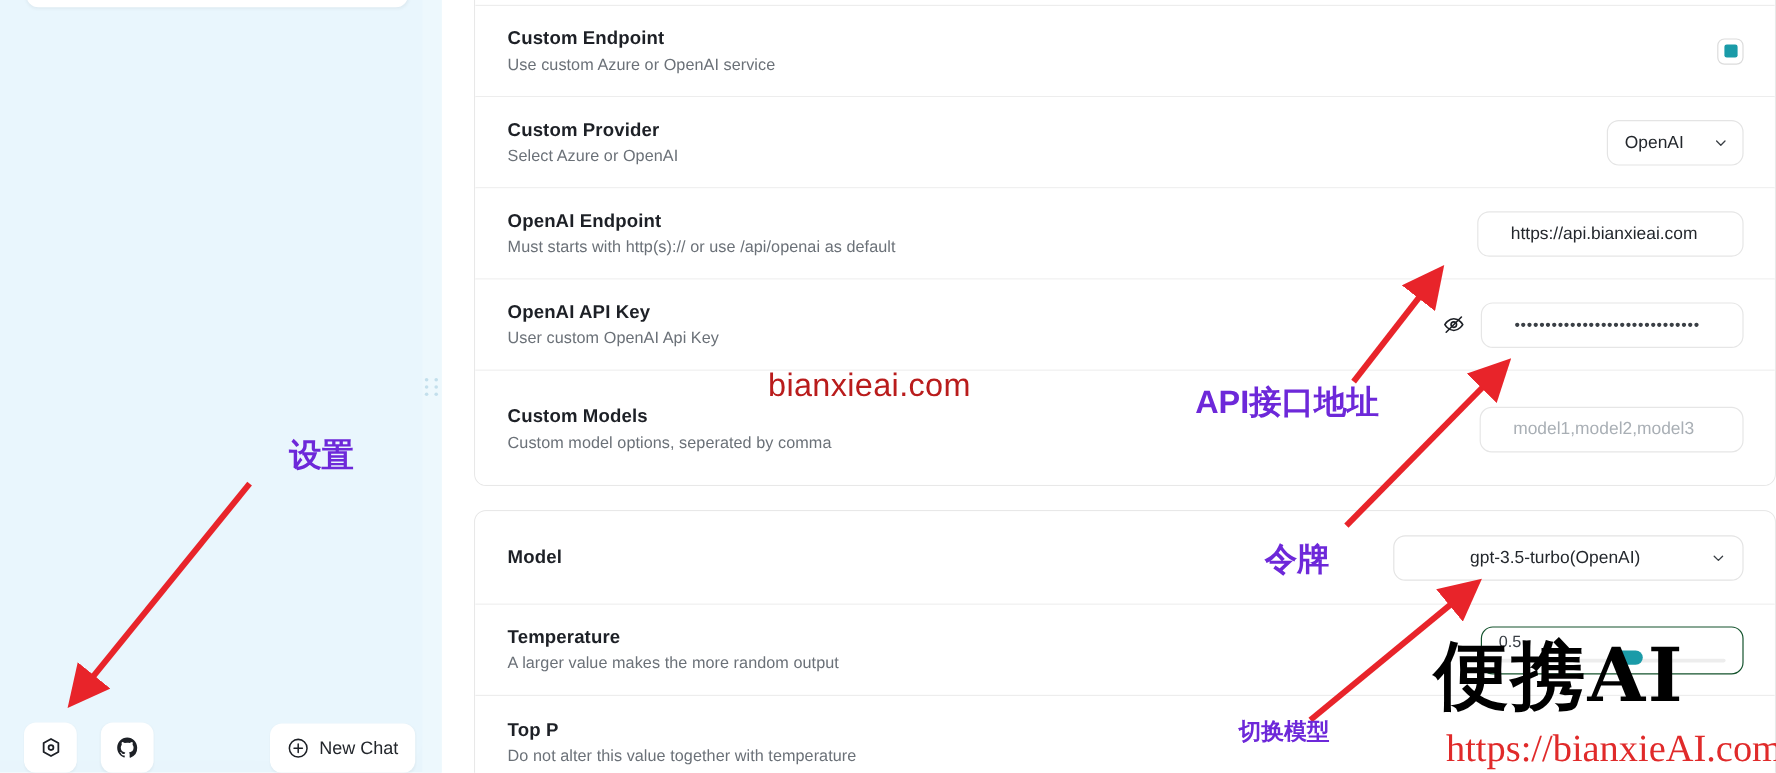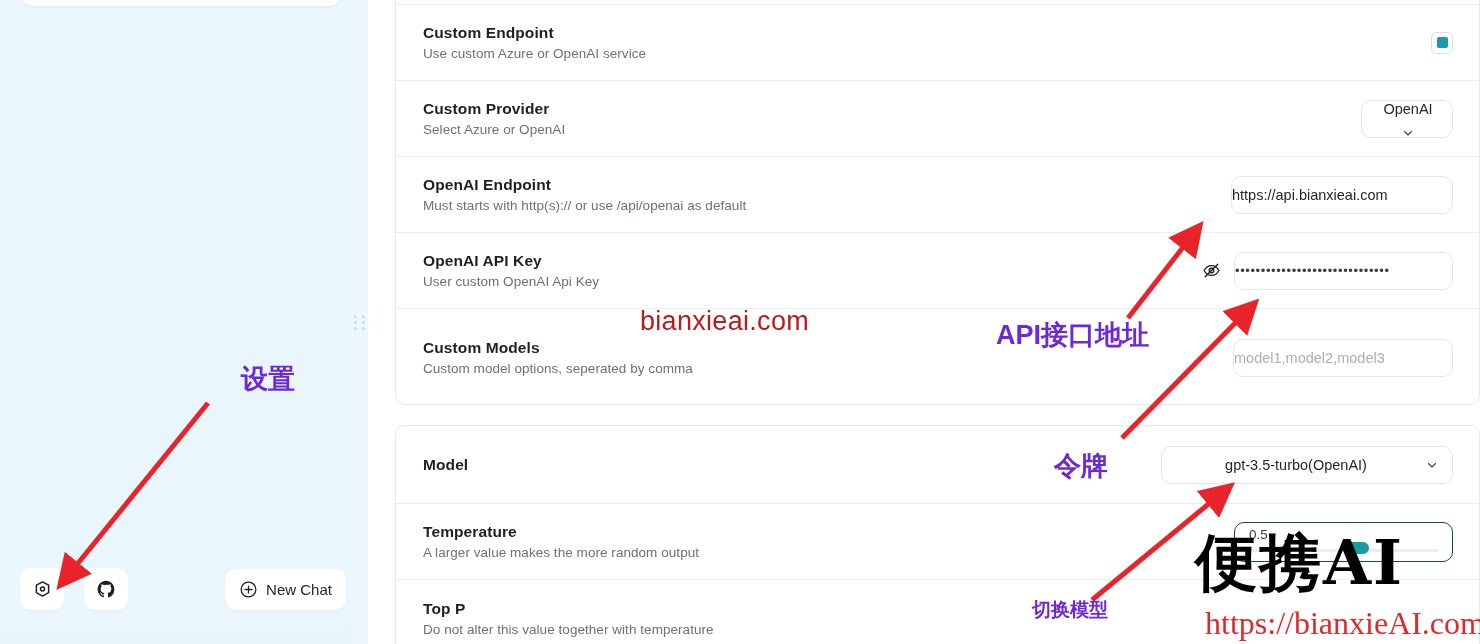--- a/index.html
+++ b/index.html
@@ -41,20 +41,21 @@
   .dot-grid { display: grid; grid-template-columns: repeat(2, 4px); gap: 3px 4px; }
   .dot-grid i { display: block; width: 3px; height: 3px; border-radius: 50%; background: #c3dfec; }
 
   .sb-btn {
     position: absolute;
     background: #ffffff;
     border-radius: 10px;
     display: flex; align-items: center; justify-content: center;
     box-shadow: 0 1px 2px rgba(0,0,0,0.04);
     cursor: pointer;
+    margin-top: 34px;
   }
   #btn-settings { left: 20px; top: 568px; width: 44px; height: 42px; }
   #btn-github  { left: 84px; top: 568px; width: 44px; height: 42px; }
   #btn-newchat {
     left: 225px; top: 569px; width: 121px; height: 41px;
     gap: 8px; font-size: 15px; color: #1f2329;
     padding: 0 10px;
   }
   #btn-newchat .label { font-size: 15px; color: #23272c; white-space: nowrap; }
 
@@ -104,28 +105,28 @@
     cursor: pointer;
   }
   .checkbox i { width: 11px; height: 11px; background: #1a9ba8; border-radius: 2px; display: block; }
 
   .select {
     height: 38px; border: 1px solid #e4e4e4; border-radius: 10px;
     background: #fff; display: flex; align-items: center; justify-content: space-between;
     padding: 0 12px 0 14px; gap: 10px;
     font-size: 14.5px; color: #23272c; cursor: pointer;
   }
-  #sel-provider { width: 92px; flex-direction: column; }
+  #sel-provider { width: 114px; }
   #sel-model    { width: 292px; justify-content: center; position: relative; padding: 0 14px; }
   #sel-model .val { flex: 1; text-align: center; }
   .chev { width: 12px; height: 12px; flex: none; }
 
   .textbox {
     height: 38px; border: 1px solid #e6e6e6; border-radius: 10px;
-    background: #fff; display: flex; align-items: center; padding: 0 0;
+    background: #fff; display: flex; align-items: center; padding: 0 27px;
     font-size: 14.5px; color: #23272c; cursor: text;
   }
   #tb-endpoint { width: 222px; }
   #tb-apikey   { width: 219px; letter-spacing: 0.6px; font-size: 13px; color: #3a3f45; }
   #tb-models   { width: 220px; color: #a9afb5; }
 
   .eye-btn { width: 22px; height: 22px; cursor: pointer; display: flex; align-items: center; justify-content: center; }
 
   
   .slider-box {

